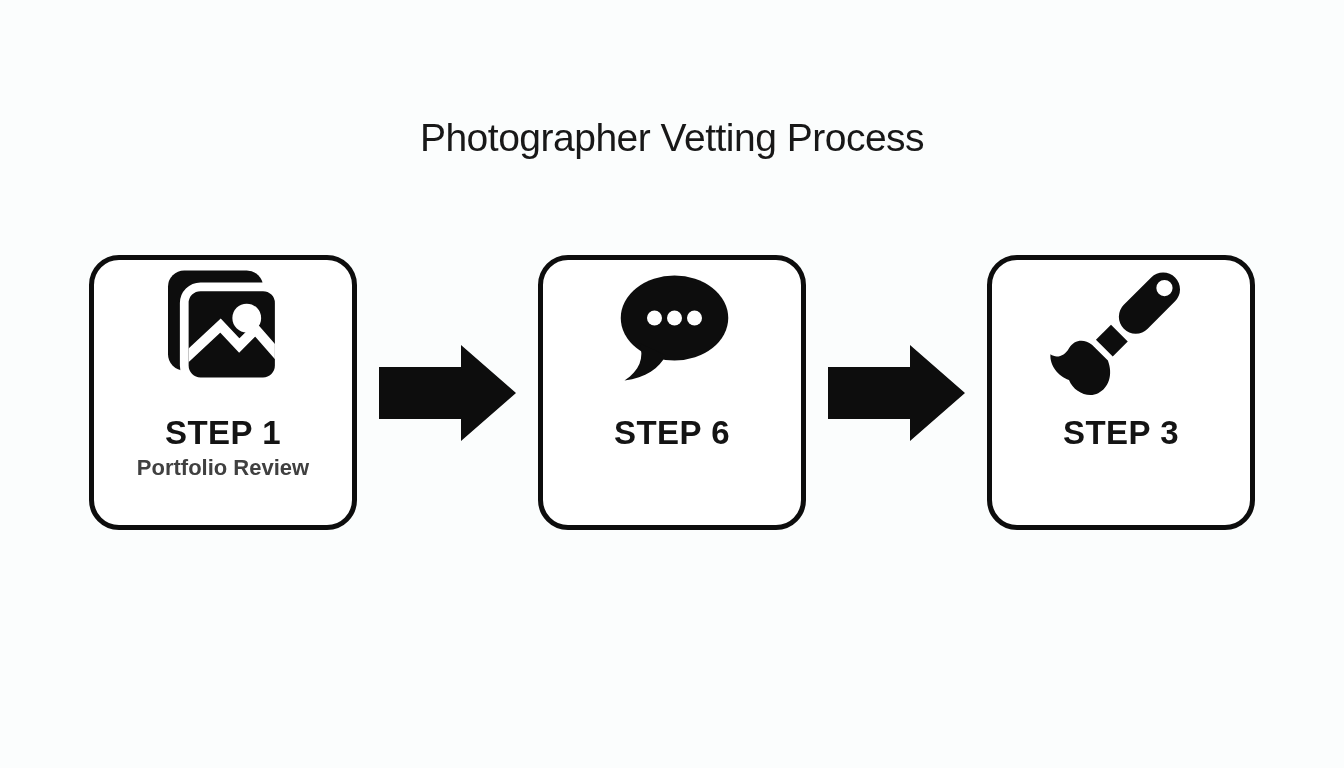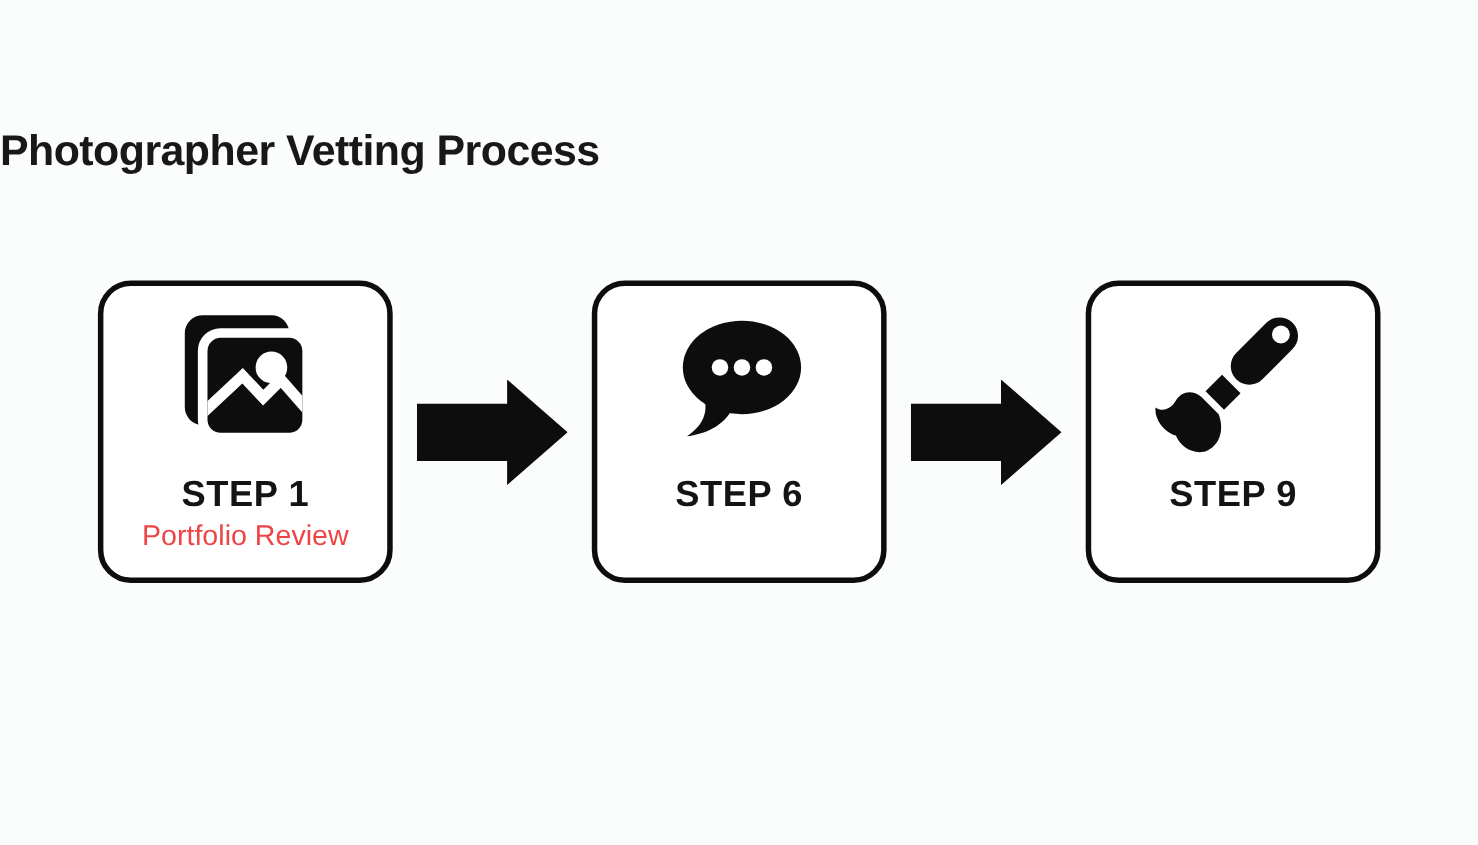--- a/index.html
+++ b/index.html
@@ -13,22 +13,23 @@
   }
   .canvas {
     position: absolute;
     inset: 0;
   }
   .title {
     position: absolute;
     top: 116px;
     left: 0;
     width: 100%;
+    text-align: center;
     font-size: 39px;
-    font-weight: 700;
+    font-weight: 400;
     letter-spacing: -0.5px;
     color: #181818;
   }
   .flow {
     position: absolute;
     top: 255px;
     left: 0;
     width: 100%;
     display: flex;
     justify-content: center;
@@ -36,43 +37,43 @@
   }
   .step-card {
     width: 268px;
     height: 275px;
     background: #ffffff;
     border: 5px solid #0d0d0d;
     border-radius: 30px;
     display: flex;
     flex-direction: column;
     align-items: center;
-    padding-top: 24px;
+    padding-top: 8px;
     flex: 0 0 auto;
   }
   .step-icon {
     width: 120px;
     height: 120px;
     display: block;
   }
   .step-icon svg { width: 100%; height: 100%; overflow: visible; display: block; }
   .step-label {
     margin-top: 28px;
     font-size: 33px;
     font-weight: 800;
     letter-spacing: 0.5px;
     line-height: 1;
     color: #141414;
   }
   .step-name {
     margin-top: 8px;
-    font-size: 26px;
-    font-weight: 400;
+    font-size: 22px;
+    font-weight: 700;
     line-height: 1;
-    color: #ef4444;
+    color: #404040;
   }
   .connector {
     width: 137px;
     height: 96px;
     margin: 0 22px;
     flex: 0 0 auto;
     display: block;
   }
   .connector svg { width: 100%; height: 100%; display: block; }
 </style>
@@ -145,17 +146,17 @@
             <path d="M39 73
                      L57 73
                      C 68 78 73 88 70 97
                      C 67 106 55 110 46 106
                      C 38 110 27 109 21 102
                      C 27 101 30 95 28 88
                      C 26 80 31 74 39 73 Z"></path>
           </g>
         </svg>
       </span>
-      <div class="step-label">STEP 9</div>
+      <div class="step-label">STEP 3</div>
     </div>
 
   </div>
 </div>
 
 </body></html>

